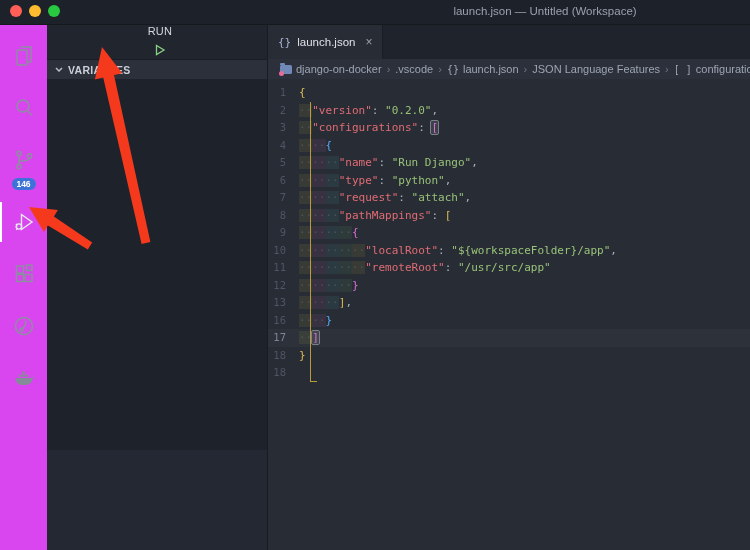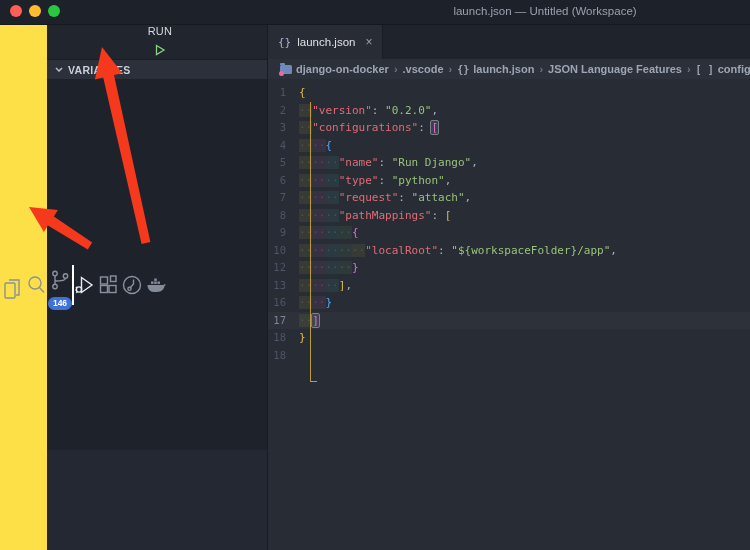--- a/index.html
+++ b/index.html
@@ -11,21 +11,21 @@
   .titlebar { position: absolute; left:0; top:0; width:750px; height:25px;
     background:#1d2129; border-bottom:1px solid #15181d; }
   .lights { position:absolute; left:10px; top:5px; display:flex; gap:7px; }
   .light { width:12px; height:12px; border-radius:50%; }
   .l-red{ background:#ff5f57; } .l-yellow{ background:#febc2e; } .l-green{ background:#28c840; }
   .win-title { position:absolute; left:545px; top:5px; transform:translateX(-50%);
     color:#9aa1ad; font-size:11.5px; white-space:nowrap; }
 
   
   .main { position:absolute; left:0; top:25px; width:750px; height:525px; display:flex; }
-  .activitybar { width:47px; background:#fde047; display:flex; 
+  .activitybar { width:47px; background:#d946ef; display:flex; flex-direction:column;
     align-items:center; flex-shrink:0; position:relative; }
   .act-item { position:relative; width:47px; height:46px; display:flex; align-items:center;
     justify-content:center; margin-bottom:6px; }
   .act-item svg { stroke:#8a919e; fill:none; stroke-width:1.4; }
   .act-item.active svg { stroke:#e8eaf0; }
   .act-item.active::before { content:""; position:absolute; left:0; top:3px; width:2px;
     height:40px; background:#ffffff; }
   .badge { position:absolute; left:50%; transform:translateX(-50%); bottom:-7px;
     background:#3d72d9; color:#fff; font-size:8.5px; font-weight:bold;
     padding:2px 5px; border-radius:9px; line-height:1; }
@@ -52,21 +52,21 @@
 
   
   .editor-col { flex:1; display:flex; flex-direction:column; background:#282c34; min-width:0; }
   .tabbar { height:34px; background:#1f232b; display:flex; }
   .tab { display:flex; align-items:center; gap:6px; padding:0 10px; background:#282c34;
     border-right:1px solid #1a1d24; }
   .tab-icon { color:#aab2d6; font-size:11px; font-family:"DejaVu Sans Mono", monospace; }
   .tab-label { color:#dde0e6; font-size:11.5px; }
   .tab-close { color:#9aa0aa; font-size:12px; margin-left:4px; }
   .breadcrumbs { height:20px; background:#2b303a; display:flex; align-items:center;
-    gap:5px; padding-left:12px; font-size:11px; color:#9da5b4; white-space:nowrap;font-weight:bold; }
+    gap:5px; padding-left:12px; font-size:11px; color:#9da5b4; white-space:nowrap; }
   .bc-sep { color:#6d7583; font-size:11px; }
   .bc-item { display:flex; align-items:center; gap:4px; }
   .bc-glyph { font-family:"DejaVu Sans Mono", monospace; font-size:10px; color:#9da5b4; }
   .bc-folder { position:relative; width:12px; height:9px; background:#7089b8;
     border-radius:1.5px; display:inline-block; }
   .bc-folder::before { content:""; position:absolute; left:0; top:-2px; width:5px; height:2px;
     background:#7089b8; border-radius:1px 1px 0 0; }
   .bc-folder::after { content:""; position:absolute; left:-1px; bottom:-2px; width:5px;
     height:5px; border-radius:50%; background:#e46d9a; }
 
@@ -243,20 +243,21 @@
       <div class="line"><span class="gutter">1</span><span class="content"><span class="tk-b1">{</span></span></div>
           <div class="line"><span class="gutter">2</span><span class="content"><span class="ind ind-0">··</span><span class="tk-key">"version"</span><span class="tk-pun">: </span><span class="tk-str">"0.2.0"</span><span class="tk-pun">,</span></span></div>
           <div class="line"><span class="gutter">3</span><span class="content"><span class="ind ind-0">··</span><span class="tk-key">"configurations"</span><span class="tk-pun">: </span><span class="tk-b2 match">[</span></span></div>
           <div class="line"><span class="gutter">4</span><span class="content"><span class="ind ind-0">··</span><span class="ind ind-1">··</span><span class="tk-b3">{</span></span></div>
           <div class="line"><span class="gutter">5</span><span class="content"><span class="ind ind-0">··</span><span class="ind ind-1">··</span><span class="ind ind-2">··</span><span class="tk-key">"name"</span><span class="tk-pun">: </span><span class="tk-str">"Run Django"</span><span class="tk-pun">,</span></span></div>
           <div class="line"><span class="gutter">6</span><span class="content"><span class="ind ind-0">··</span><span class="ind ind-1">··</span><span class="ind ind-2">··</span><span class="tk-key">"type"</span><span class="tk-pun">: </span><span class="tk-str">"python"</span><span class="tk-pun">,</span></span></div>
           <div class="line"><span class="gutter">7</span><span class="content"><span class="ind ind-0">··</span><span class="ind ind-1">··</span><span class="ind ind-2">··</span><span class="tk-key">"request"</span><span class="tk-pun">: </span><span class="tk-str">"attach"</span><span class="tk-pun">,</span></span></div>
           <div class="line"><span class="gutter">8</span><span class="content"><span class="ind ind-0">··</span><span class="ind ind-1">··</span><span class="ind ind-2">··</span><span class="tk-key">"pathMappings"</span><span class="tk-pun">: </span><span class="tk-b1">[</span></span></div>
           <div class="line"><span class="gutter">9</span><span class="content"><span class="ind ind-0">··</span><span class="ind ind-1">··</span><span class="ind ind-2">··</span><span class="ind ind-3">··</span><span class="tk-b2">{</span></span></div>
           <div class="line"><span class="gutter">10</span><span class="content"><span class="ind ind-0">··</span><span class="ind ind-1">··</span><span class="ind ind-2">··</span><span class="ind ind-3">··</span><span class="ind ind-0">··</span><span class="tk-key">"localRoot"</span><span class="tk-pun">: </span><span class="tk-str">"${workspaceFolder}/app"</span><span class="tk-pun">,</span></span></div>
+          <div class="line"><span class="gutter">11</span><span class="content"><span class="ind ind-0">··</span><span class="ind ind-1">··</span><span class="ind ind-2">··</span><span class="ind ind-3">··</span><span class="ind ind-0">··</span><span class="tk-key">"remoteRoot"</span><span class="tk-pun">: </span><span class="tk-str">"/usr/src/app"</span></span></div>
           <div class="line"><span class="gutter">12</span><span class="content"><span class="ind ind-0">··</span><span class="ind ind-1">··</span><span class="ind ind-2">··</span><span class="ind ind-3">··</span><span class="tk-b2">}</span></span></div>
           <div class="line"><span class="gutter">13</span><span class="content"><span class="ind ind-0">··</span><span class="ind ind-1">··</span><span class="ind ind-2">··</span><span class="tk-b1">]</span><span class="tk-pun">,</span></span></div>
           <div class="line"><span class="gutter">16</span><span class="content"><span class="ind ind-0">··</span><span class="ind ind-1">··</span><span class="tk-b3">}</span></span></div>
           <div class="line current"><span class="gutter">17</span><span class="content"><span class="ind ind-0">··</span><span class="tk-b2 match">]</span></span></div>
           <div class="line"><span class="gutter">18</span><span class="content"><span class="tk-b1">}</span></span></div>
           <div class="line"><span class="gutter">18</span><span class="content"></span></div>
         </div>
     </div>
   </div>
 

